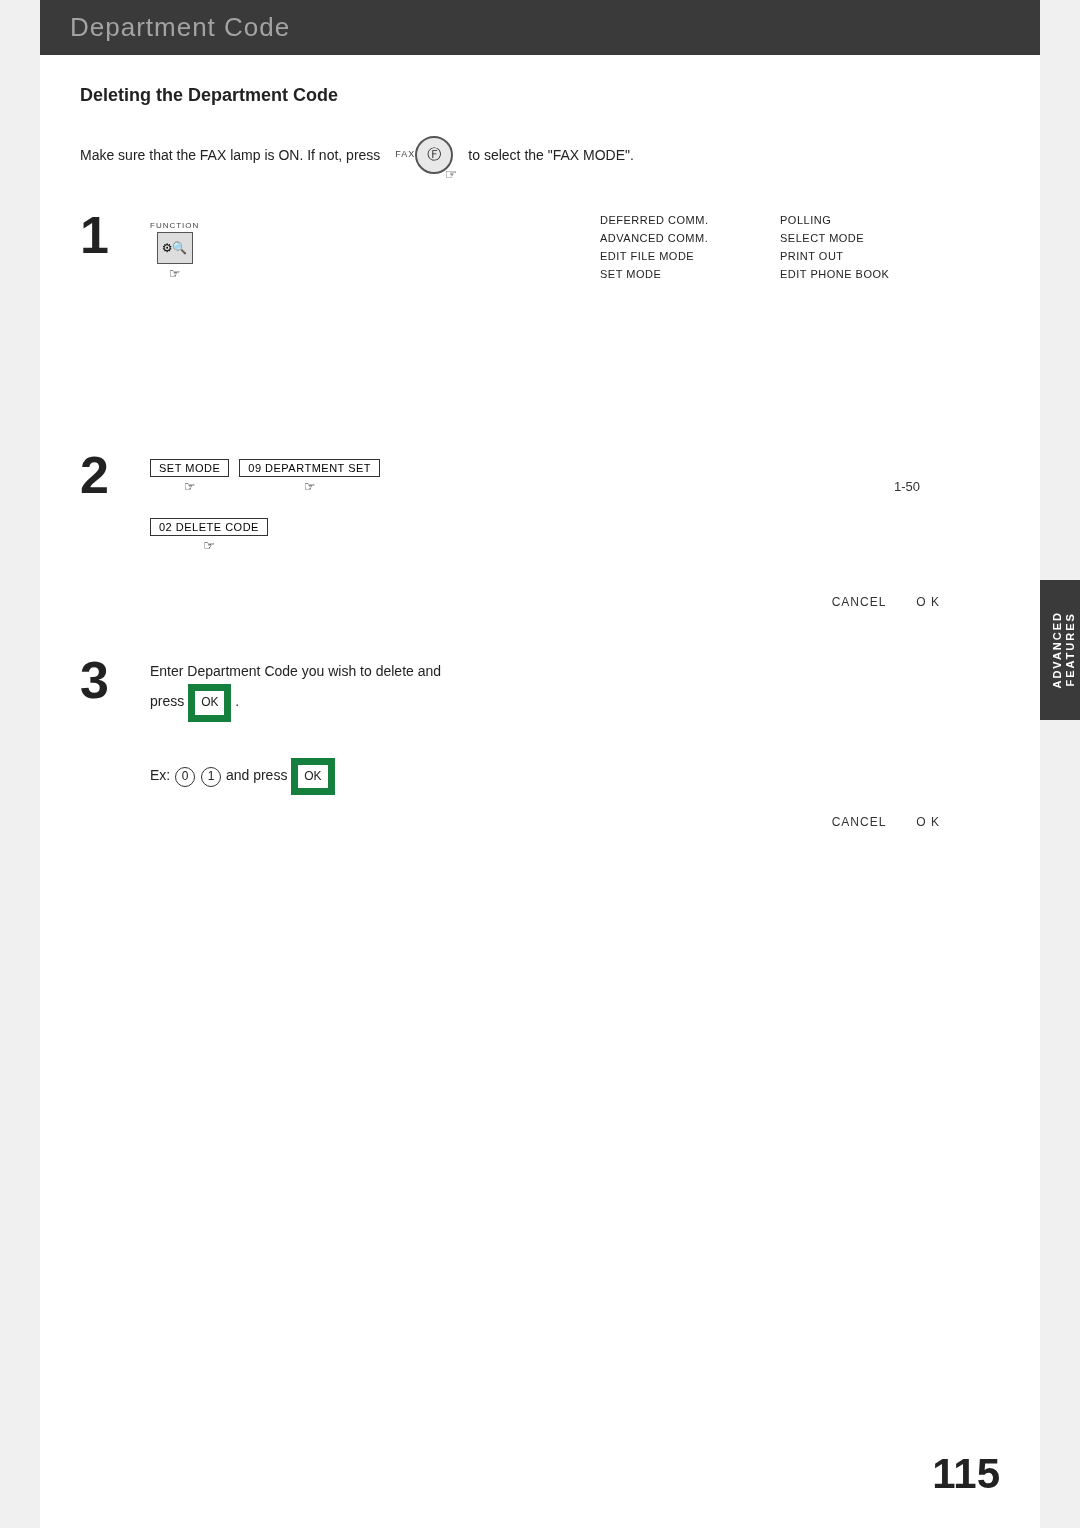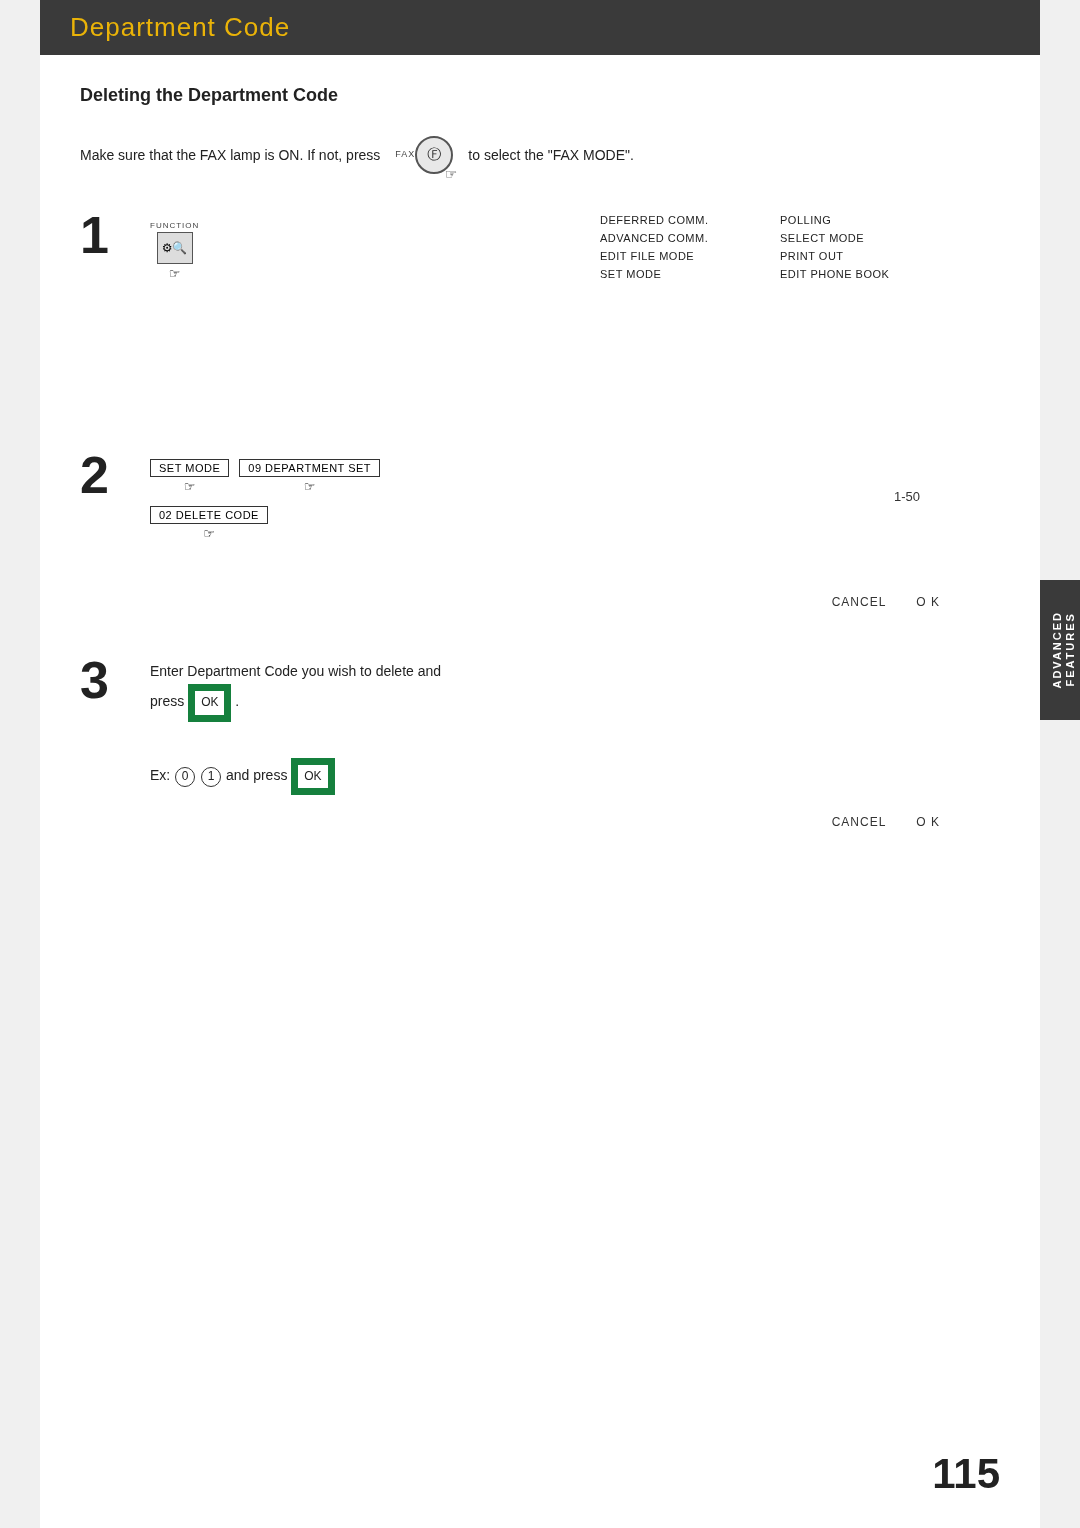--- a/index.html
+++ b/index.html
@@ -38,21 +38,21 @@
       writing-mode: vertical-rl;
       text-orientation: mixed;
       transform: rotate(180deg);
       letter-spacing: 2px;
       text-align: center;
       line-height: 1.2;
     }
     
     .header-bar {
       background: #3a3a3a;
-      color: #eab308;
+      color: #a3a3a3;
       padding: 12px 30px;
       margin-bottom: 30px;
     }
     .header-bar h1 {
       font-size: 26px;
       font-weight: normal;
       letter-spacing: 1px;
     }
     
     .section-subtitle {
@@ -189,21 +189,21 @@
       display: flex;
       flex-direction: column;
       align-items: center;
     }
     
     .range-indicator {
       position: absolute;
       right: 80px;
       font-size: 13px;
       color: #333;
-      top: 30px;
+      top: 20px;
     }
     
     .cancel-ok-row {
       position: absolute;
       right: 60px;
       display: flex;
       gap: 30px;
       font-size: 12px;
       color: #333;
       letter-spacing: 1px;
@@ -324,21 +324,21 @@
             <div class="step2-btn-with-hand">
               <span class="btn-bordered">SET MODE</span>
               <div class="hand-below">☞</div>
             </div>
             <div class="step2-btn-with-hand">
               <span class="btn-bordered">09 DEPARTMENT SET</span>
               <div class="hand-below">☞</div>
             </div>
           </div>
 
-          <div style="display:flex; align-items:flex-end; margin-top:4px;">
+          <div style="display:flex; align-items:flex-end; margin-top:16px;">
             <div class="step2-btn-with-hand">
               <span class="btn-bordered">02 DELETE CODE</span>
               <div class="hand-below">☞</div>
             </div>
           </div>
         </div>
 
         <div class="range-indicator">1-50</div>
 
         <div class="cancel-ok-row" style="bottom: 10px;">

